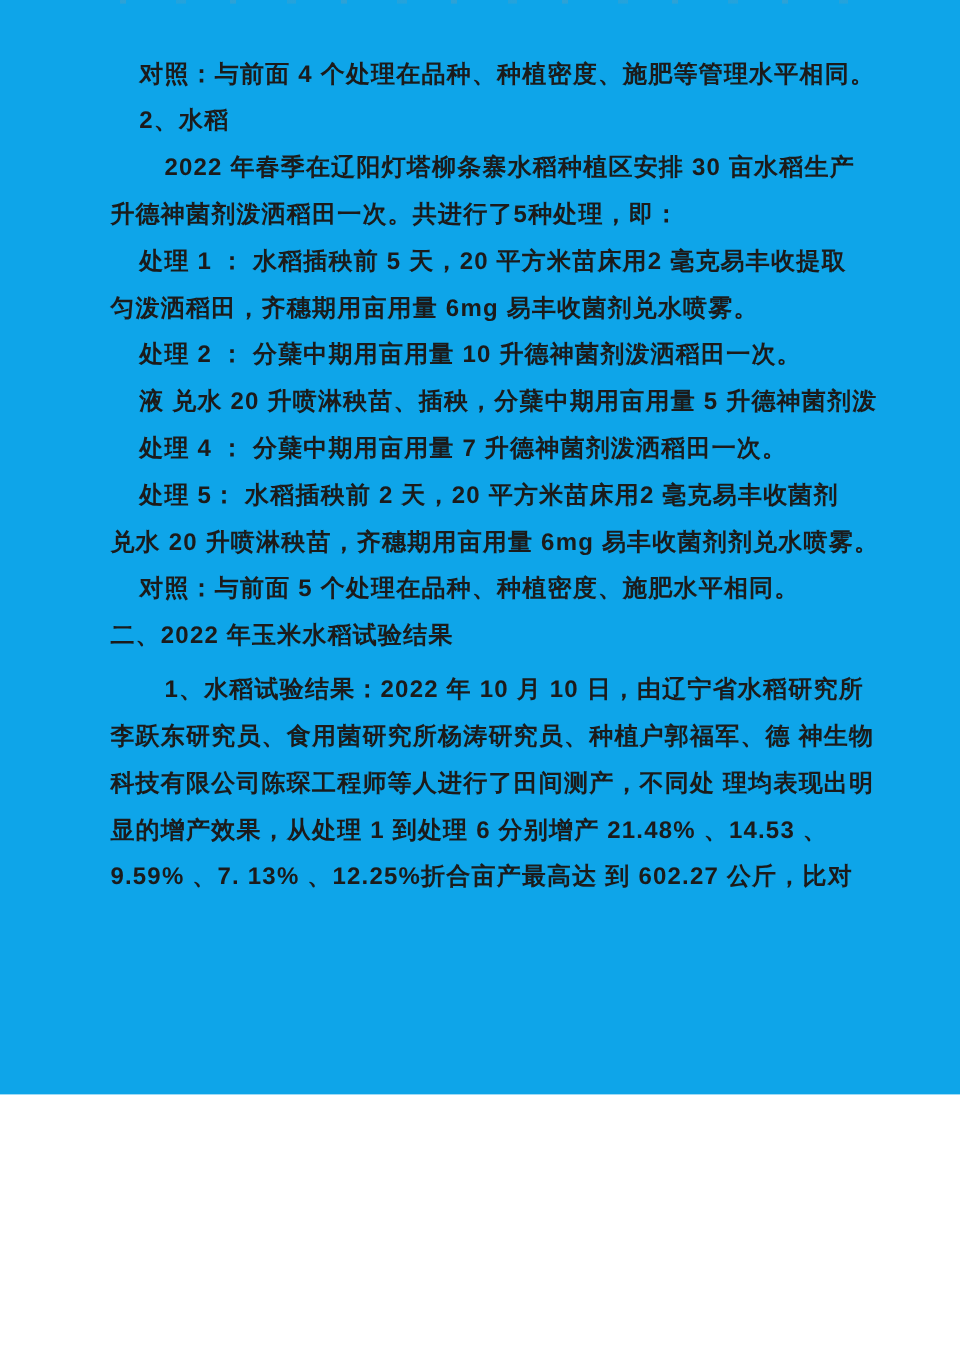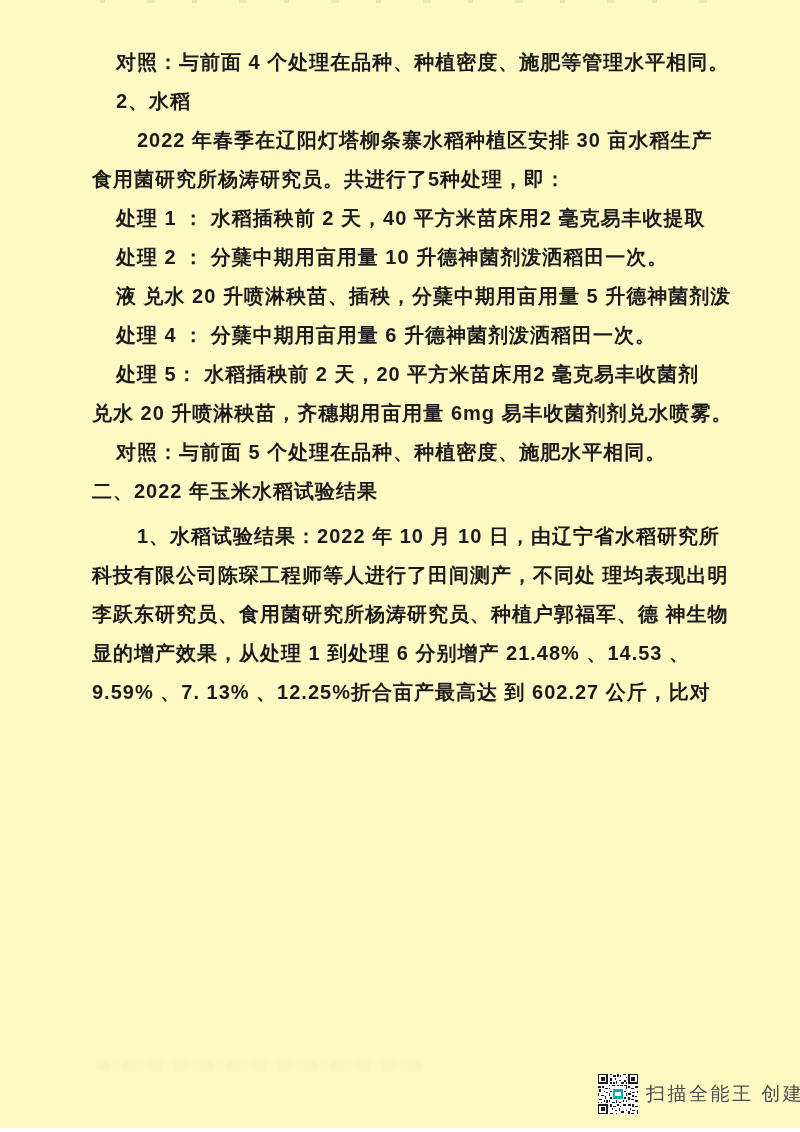--- a/index.html
+++ b/index.html
@@ -3,22 +3,22 @@
 <meta charset="utf-8">
 <style>
   html, body { margin: 0; padding: 0; }
   body {
     width: 800px; height: 1132px;
     background: #ffffff;
     font-family: "Liberation Sans", sans-serif;
   }
   .page {
     position: relative;
-    width: 800px; height: 1128px;
-    background: #fef9c3;
+    width: 800px; height: 912px;
+    background: #0ea5e9;
     overflow: hidden;
   }
   
   .top-artifacts {
     position: absolute; top: 0; left: 100px;
     width: 620px; height: 3px;
     background: repeating-linear-gradient(90deg,
       rgba(140,152,158,0.35) 0 5px, transparent 5px 47px,
       rgba(140,152,158,0.25) 47px 55px, transparent 55px 92px);
     opacity: .7;
@@ -72,48 +72,49 @@
 
   <div class="content" id="content">
       <div class="para indent-small">
         <div class="line">对照：与前面 4 个处理在品种、种植密度、施肥等管理水平相同。</div>
       </div>
       <div class="para indent-small">
         <div class="line">2、水稻</div>
       </div>
       <div class="para indent-large">
         <div class="line">2022 年春季在辽阳灯塔柳条寨水稻种植区安排 30 亩水稻生产</div>
-        <div class="line">食用菌研究所杨涛研究员。共进行了5种处理，即：</div>
+        <div class="line">升德神菌剂泼洒稻田一次。共进行了5种处理，即：</div>
       </div>
       <div class="para indent-small">
-        <div class="line">处理 1 ： 水稻插秧前 2 天，40 平方米苗床用2 毫克易丰收提取</div>
+        <div class="line">处理 1 ： 水稻插秧前 5 天，20 平方米苗床用2 毫克易丰收提取</div>
+        <div class="line">匀泼洒稻田，齐穗期用亩用量 6mg 易丰收菌剂兑水喷雾。</div>
       </div>
       <div class="para indent-small">
         <div class="line">处理 2 ： 分蘖中期用亩用量 10 升德神菌剂泼洒稻田一次。</div>
       </div>
       <div class="para indent-small">
         <div class="line">液 兑水 20 升喷淋秧苗、插秧，分蘖中期用亩用量 5 升德神菌剂泼</div>
       </div>
       <div class="para indent-small">
-        <div class="line">处理 4 ： 分蘖中期用亩用量 6 升德神菌剂泼洒稻田一次。</div>
+        <div class="line">处理 4 ： 分蘖中期用亩用量 7 升德神菌剂泼洒稻田一次。</div>
       </div>
       <div class="para indent-small">
         <div class="line">处理 5： 水稻插秧前 2 天，20 平方米苗床用2 毫克易丰收菌剂</div>
         <div class="line">兑水 20 升喷淋秧苗，齐穗期用亩用量 6mg 易丰收菌剂剂兑水喷雾。</div>
       </div>
       <div class="para indent-small">
         <div class="line">对照：与前面 5 个处理在品种、种植密度、施肥水平相同。</div>
       </div>
       <div class="para section">
         <div class="line">二、2022 年玉米水稻试验结果</div>
       </div>
       <div class="para indent-large">
         <div class="line">1、水稻试验结果：2022 年 10 月 10 日，由辽宁省水稻研究所</div>
+        <div class="line">李跃东研究员、食用菌研究所杨涛研究员、种植户郭福军、德 神生物</div>
         <div class="line">科技有限公司陈琛工程师等人进行了田间测产，不同处 理均表现出明</div>
-        <div class="line">李跃东研究员、食用菌研究所杨涛研究员、种植户郭福军、德 神生物</div>
         <div class="line">显的增产效果，从处理 1 到处理 6 分别增产 21.48% 、14.53 、</div>
         <div class="line">9.59% 、7. 13% 、12.25%折合亩产最高达 到 602.27 公斤，比对</div>
       </div>
     </div>
 
   <div class="bleed-ghost"></div>
 
   <div class="footer">
     <svg class="qr" viewBox="0 0 29 29" xmlns="http://www.w3.org/2000/svg" shape-rendering="crispEdges">
       <rect width="29" height="29" fill="#ffffff"></rect>

